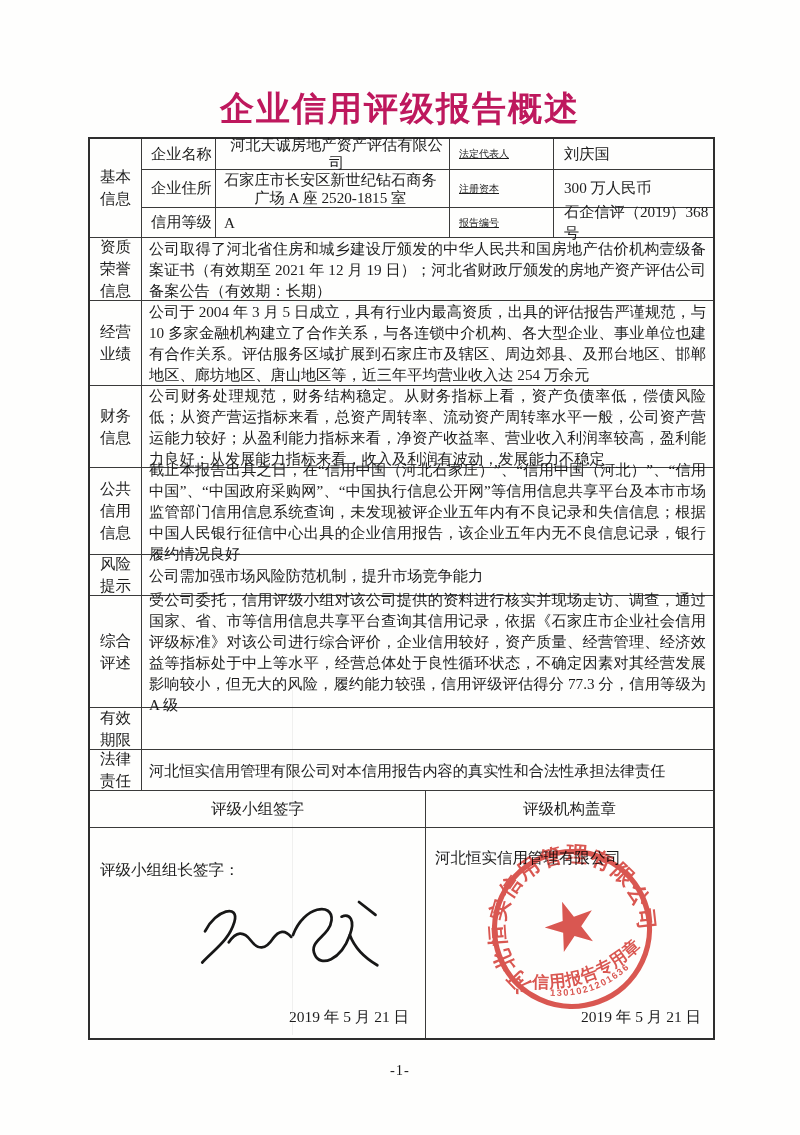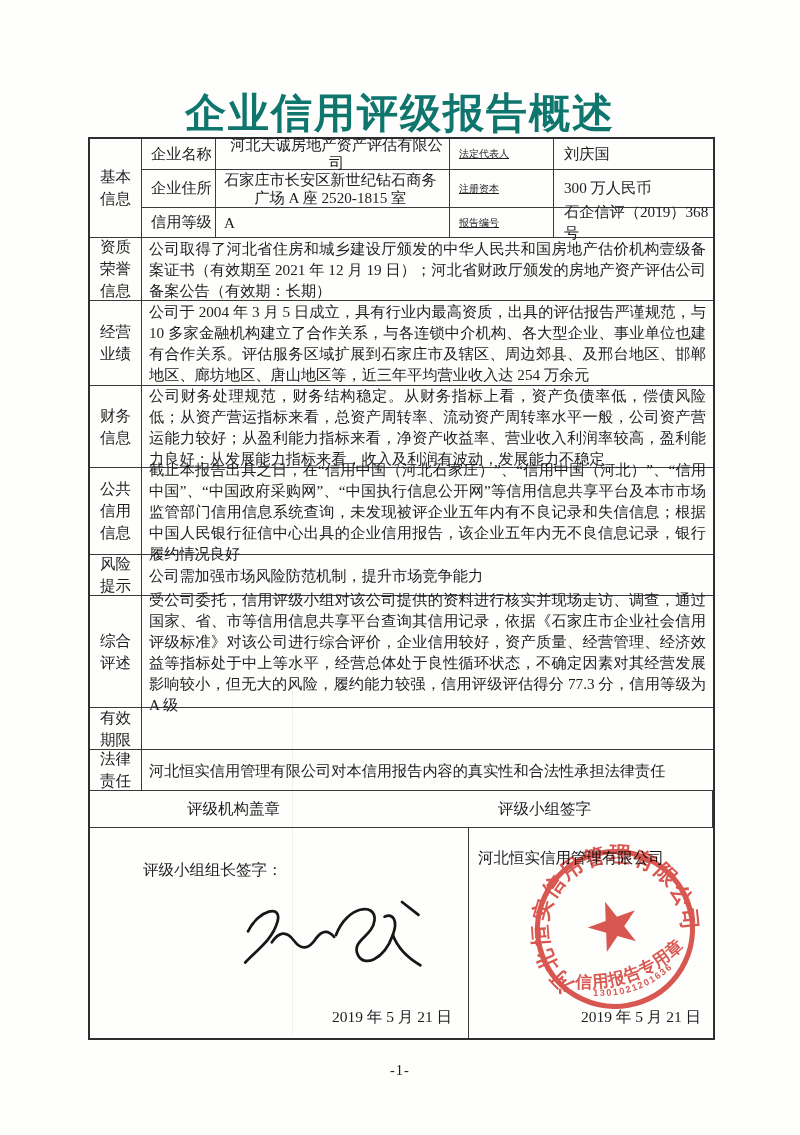--- a/index.html
+++ b/index.html
@@ -1,21 +1,21 @@
 <!DOCTYPE html>
 <html><head>
 <meta charset="utf-8">
 <style>
   html,body{margin:0;padding:0;background:#e8e8e8;}
   .page{position:relative;width:800px;height:1135px;background:#fefefd;overflow:hidden;
         font-family:"Liberation Serif",serif;color:#1c1c1c;margin:0 auto;
         box-shadow:0 0 6px rgba(0,0,0,.25);}
   .title{position:absolute;top:86px;left:0;width:100%;text-align:center;
-         font-family:"Liberation Sans",sans-serif;font-weight:bold;font-size:41px;
-         letter-spacing:2px;color:#0f766e;}
+         font-family:"Liberation Sans",sans-serif;font-weight:bold;font-size:34px;
+         letter-spacing:2px;color:#be185d;}
   .tbl{position:absolute;left:88px;top:137px;width:627px;border:2px solid #2e2e2e;
        box-sizing:border-box;background:transparent;}
   .tbl *{box-sizing:border-box;}
   .row{display:flex;border-bottom:1px solid #3a3a3a;}
   .row:last-child{border-bottom:none;}
   .headcol{width:52px;min-width:52px;border-right:1px solid #3a3a3a;display:flex;
            align-items:center;justify-content:center;text-align:center;
            white-space:pre-line;font-size:15.5px;line-height:22px;}
   
   .b-grid{flex:1;display:flex;flex-direction:column;}
@@ -35,21 +35,21 @@
                text-align:justify;display:flex;align-items:center;}
   .sec-content span{display:block;width:100%;}
   .h63{height:63px}.h85{height:85px}.h82{height:82px}.h87{height:87px}
   .h41{height:41px}.h112{height:112px}.h42{height:42px}
   
   .sign-head{height:37px;}
   .sign-head .cell{display:flex;align-items:center;justify-content:center;
                    font-size:15.5px;}
   .cell-l{width:336px;min-width:336px;border-right:1px solid #3a3a3a;}
   .cell-r{flex:1;}
-  .sign-body{height:210px;padding-left:43px;}
+  .sign-body{height:210px;}
   .sign-body .cell-l,.sign-body .cell-r{position:relative;}
   .leader-label{position:absolute;left:10px;top:32px;font-size:15.5px;}
   .signature{position:absolute;left:80px;top:52px;width:235px;height:110px;}
   .date-l{position:absolute;right:16px;bottom:10px;font-size:15.5px;}
   .company{position:absolute;left:9px;top:20px;font-size:15.5px;z-index:2;}
   .date-r{position:absolute;right:12px;bottom:10px;font-size:15.5px;z-index:2;}
   .seal{position:absolute;left:58px;top:13px;width:176px;height:176px;
         transform:rotate(-20deg);opacity:.93;mix-blend-mode:multiply;z-index:3;}
   .footer{position:absolute;top:1062px;left:0;width:100%;text-align:center;
           font-size:14.5px;letter-spacing:1px;}
@@ -141,22 +141,22 @@
     </div>
     <div class="row h41">
       <div class="headcol">法律
 责任</div>
       <div class="sec-content">
           <span>河北恒实信用管理有限公司对本信用报告内容的真实性和合法性承担法律责任</span>
         </div>
     </div>
 
     <div class="row sign-head">
+      <div class="cell cell-l">评级小组签字</div>
       <div class="cell cell-r">评级机构盖章</div>
-      <div class="cell cell-l">评级小组签字</div>
     </div>
 
     <div class="row sign-body">
       <div class="cell-l">
         <div class="leader-label">评级小组组长签字：</div>
         <svg class="signature" viewBox="0 0 240 120" fill="none" stroke="#171717" stroke-width="3" stroke-linecap="round" stroke-linejoin="round">
           <path d="M 30,56 C 42,32 68,26 62,46 C 56,66 40,76 27,90"></path>
           <path d="M 56,68 Q 68,50 80,66 Q 92,82 104,64 Q 114,50 124,62"></path>
           <path d="M 126,60 C 138,28 170,24 168,44 C 166,62 142,66 150,82 C 156,95 178,88 188,60 C 194,44 188,36 179,40"></path>
           <path d="M 188,60 C 194,76 206,86 218,93"></path>

